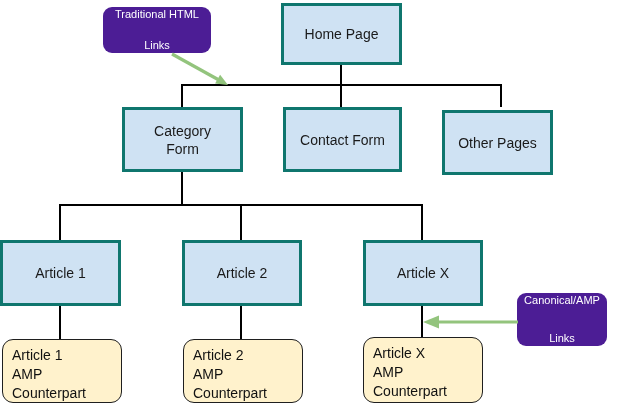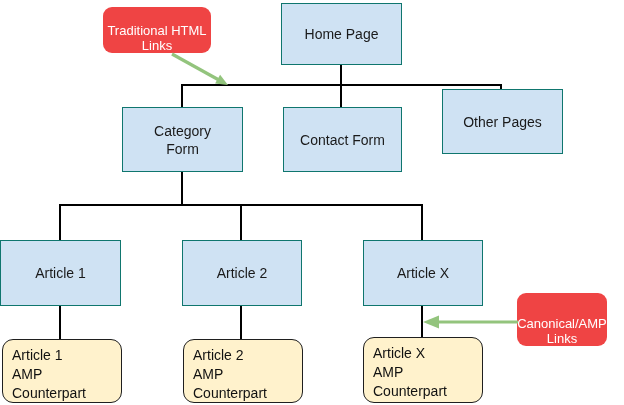--- a/index.html
+++ b/index.html
@@ -6,53 +6,53 @@
   body{
     width:624px;height:405px;position:relative;overflow:hidden;
     background:#ffffff;
     font-family:"Liberation Sans", sans-serif;
   }
   .stage{position:absolute;inset:0;}
   
   .pagebox{
     position:absolute;
     background:#cfe2f3;
-    border:1px solid #0f766e;
+    border:3px solid #0f766e;
     box-sizing:border-box;
     display:flex;flex-direction:column;align-items:center;justify-content:center;
     font-size:14px;color:#1a1a1a;line-height:18px;text-align:center;
   }
   #box-home      {left:281px;top:3px;  width:121px;height:62px;}
   #box-category  {left:122px;top:107px;width:121px;height:65px;align-items:center;}
   #box-contact   {left:283px;top:107px;width:119px;height:65px;}
-  #box-other     {left:442px;top:89px;width:121px;height:65px;}
+  #box-other     {left:442px;top:110px;width:111px;height:65px;}
   #box-article1  {left:0px;  top:240px;width:121px;height:66px;}
   #box-article2  {left:182px;top:240px;width:120px;height:66px;}
   #box-articlex  {left:363px;top:240px;width:120px;height:66px;}
   
   .ampbox{
     position:absolute;
     background:#fff2cc;
     border:1.5px solid #1f1f1f;
     border-radius:11px;
     box-sizing:border-box;
     padding:6px 6px 0 9px;
     font-size:14px;color:#111;line-height:19px;text-align:left;
   }
   #amp-1{left:2px;  top:339px;width:120px;height:64px;}
   #amp-2{left:183px;top:339px;width:120px;height:64px;}
   #amp-x{left:363px;top:337px;width:120px;height:66px;}
   .ampbox span{display:block;}
   
   .callout{
     position:absolute;
-    background:#ef4444;
+    background:#4c1d95;
     border-radius:9px;
-    display:flex;flex-direction:column;align-items:center;justify-content:flex-end;
-    font-size:13px;color:#ffffff;line-height:15px;text-align:center;
+    display:flex;flex-direction:column;align-items:center;justify-content:space-between;
+    font-size:11px;color:#ffffff;line-height:15px;text-align:center;
   }
   #callout-traditional{left:103px;top:7px;  width:108px;height:46px;}
   #callout-canonical {left:517px;top:293px;width:90px;height:53px;}
   
   .link{position:absolute;background:#000000;}
   
   #lnk-a-v-mid{left:340px;top:64px; width:2px;height:22px;}
   #lnk-a-h    {left:181px;top:84px; width:321px;height:2px;}
   #lnk-a-v-l  {left:181px;top:84px; width:2px;height:23px;}
   #lnk-a-v-r  {left:500px;top:84px; width:2px;height:23px;}

